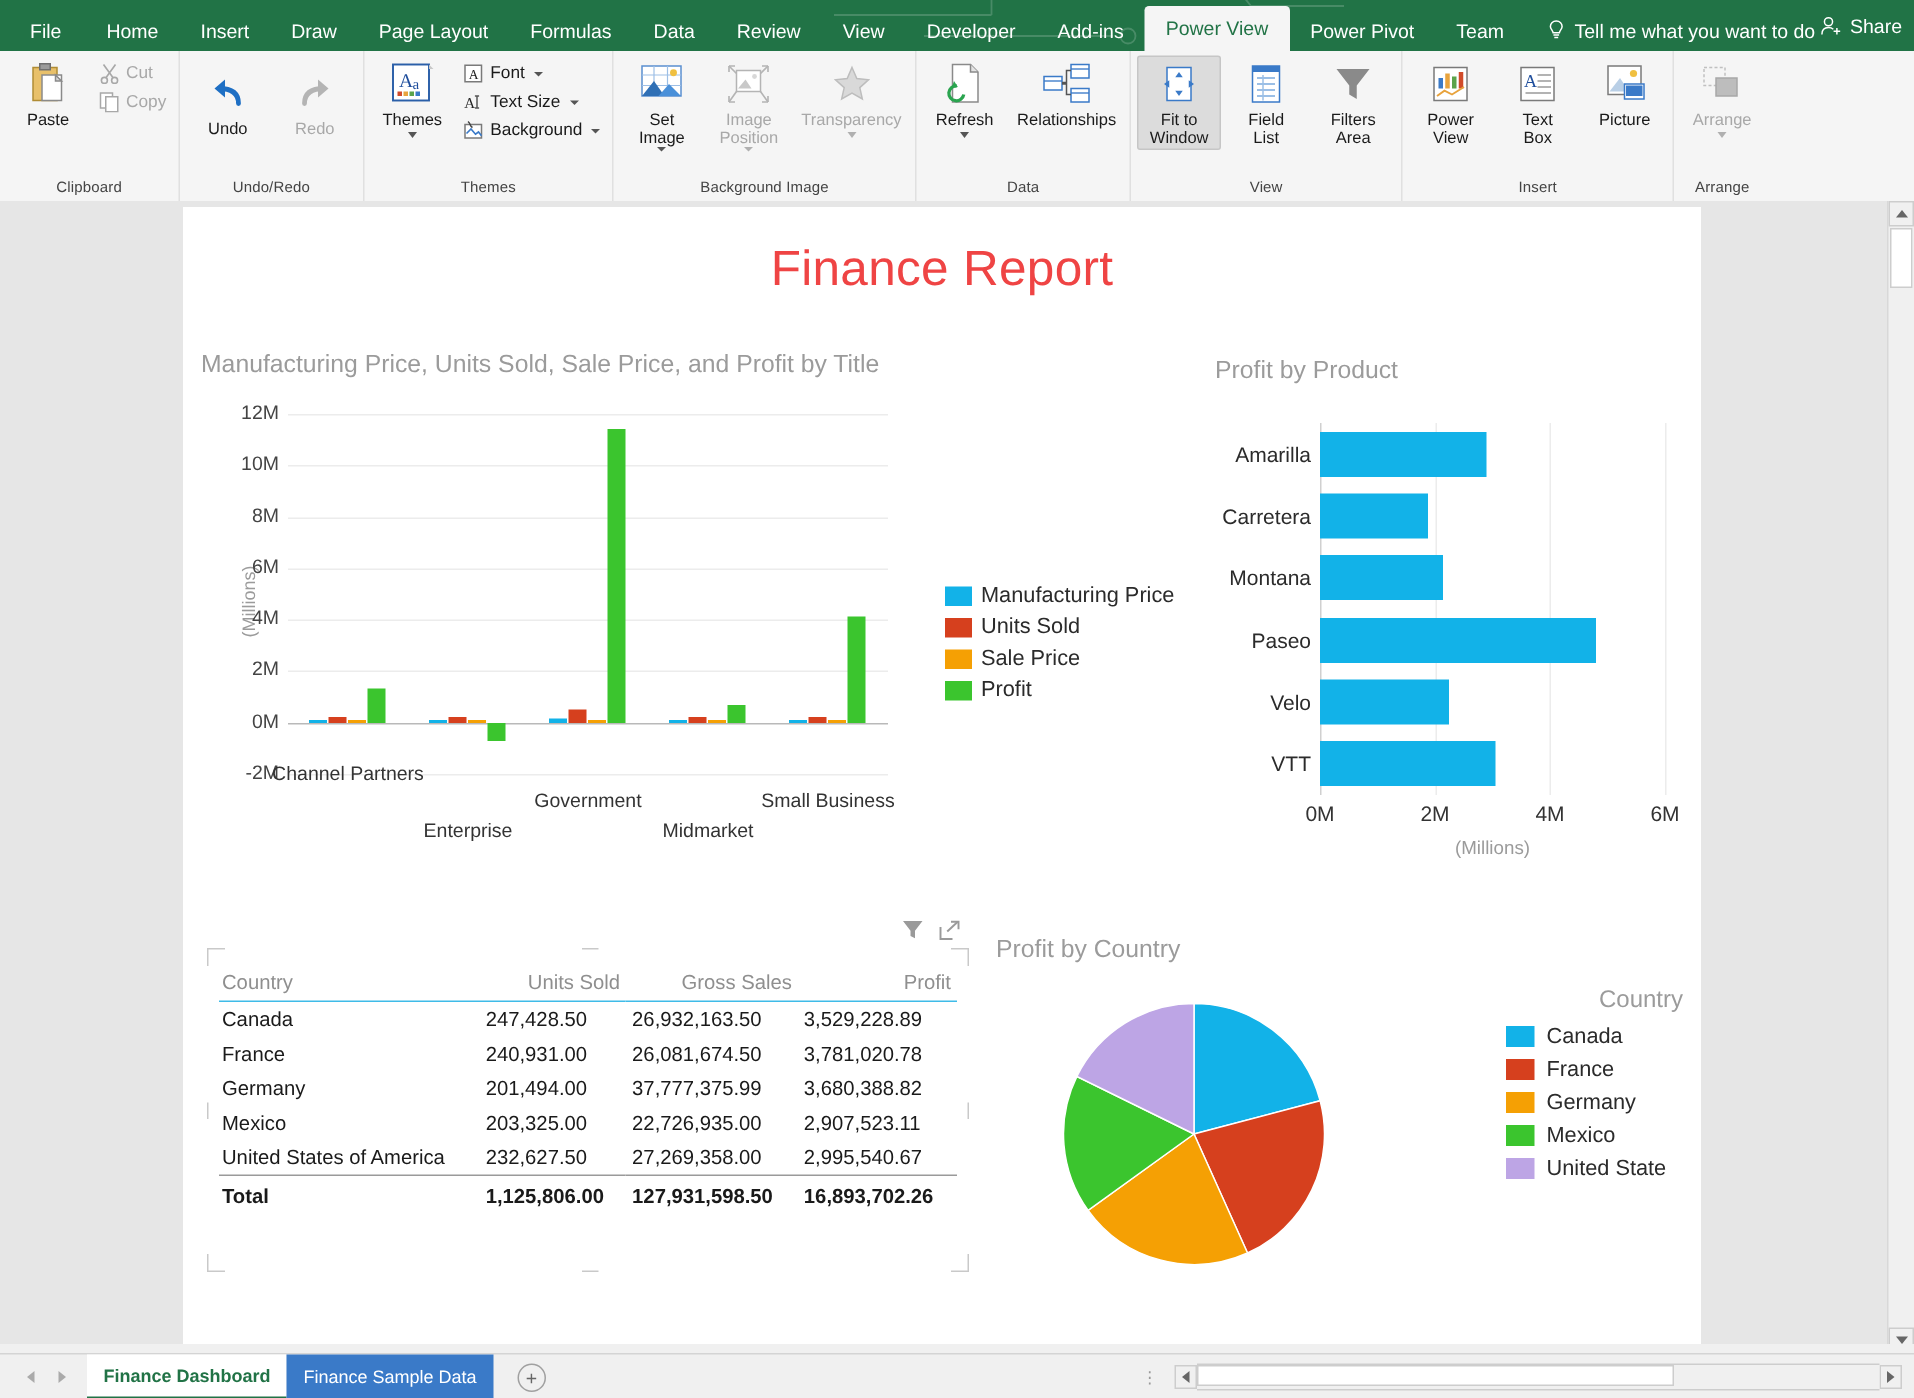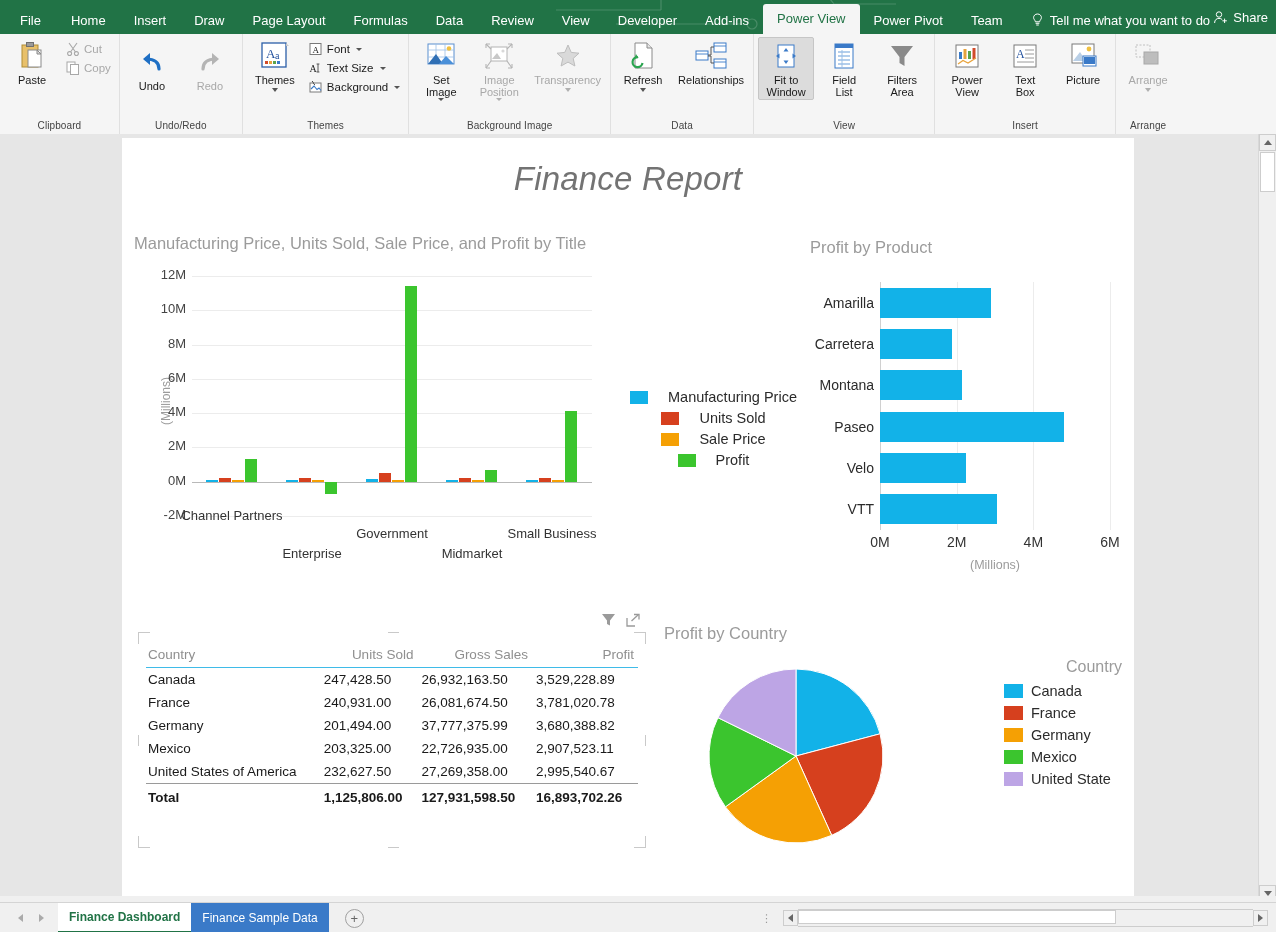--- a/index.html
+++ b/index.html
@@ -85,24 +85,23 @@
   
   .workspace{
     position:absolute;left:0;top:134px;width:1276px;height:768px;
     background:#e6e6e6;overflow:hidden;
   }
   .sheet-canvas{
     position:absolute;left:122px;top:4px;width:1012px;height:758px;
     background:#ffffff;
   }
   .report-title{
-    text-align:center;font-size:33px;color:#737373;font-weight:300;
+    text-align:center;font-size:33px;color:#ef4444;font-weight:300;
     padding-top:22px;letter-spacing:.2px;
     font-family:"Liberation Sans",sans-serif;
-    font-style:italic;
   }
 
   .viz-title{
     font-size:16.5px;color:#9b9b9b;font-weight:400;
   }
 
   
   .colchart{position:absolute;left:10px;top:96px;width:530px;height:370px;}
   .colchart .viz-title{position:absolute;left:2px;top:0;}
   .cc-plot{position:absolute;left:60px;top:42px;width:400px;height:240px;}
@@ -117,21 +116,21 @@
     transform:rotate(-90deg);transform-origin:center;white-space:nowrap;
   }
   .cc-group{position:absolute;bottom:0;height:240px;}
   .cc-bar{position:absolute;width:12px;}
   .cc-cat{
     position:absolute;font-size:13px;color:#333;white-space:nowrap;text-align:center;
   }
 
   
   .cc-legend{position:absolute;left:498px;top:155px;}
-  .leg-row{display:flex;align-items:center;gap:20px;margin-bottom:5px;justify-content:center;}
+  .leg-row{display:flex;align-items:center;gap:6px;margin-bottom:5px;}
   .leg-sw{width:18px;height:13px;flex:none;}
   .leg-tx{font-size:14.5px;color:#2b2b2b;white-space:nowrap;}
 
   
   .barchart{position:absolute;left:560px;top:96px;width:440px;height:370px;}
   .barchart .viz-title{position:absolute;left:128px;top:4px;}
   .bc-plot{position:absolute;left:198px;top:48px;width:230px;height:248px;}
   .bc-vline{position:absolute;top:0;width:1px;height:248px;background:#ececec;}
   .bc-axis0{position:absolute;top:0;left:0;width:1px;height:248px;background:#d0d0d0;}
   .bc-bar{position:absolute;left:0;height:30px;background:#12b2e8;}

